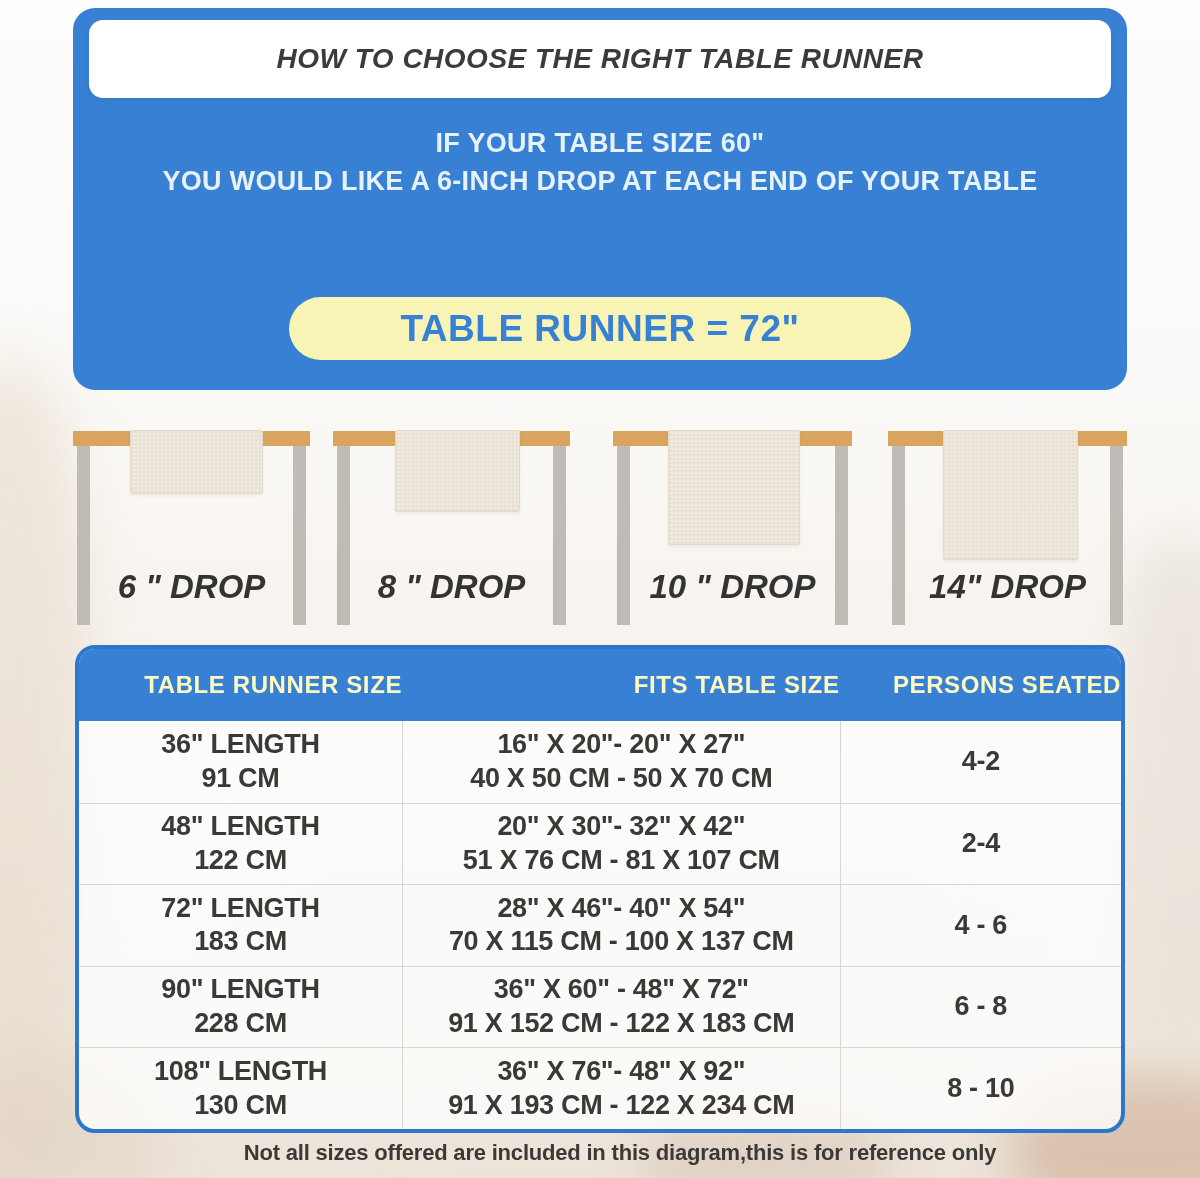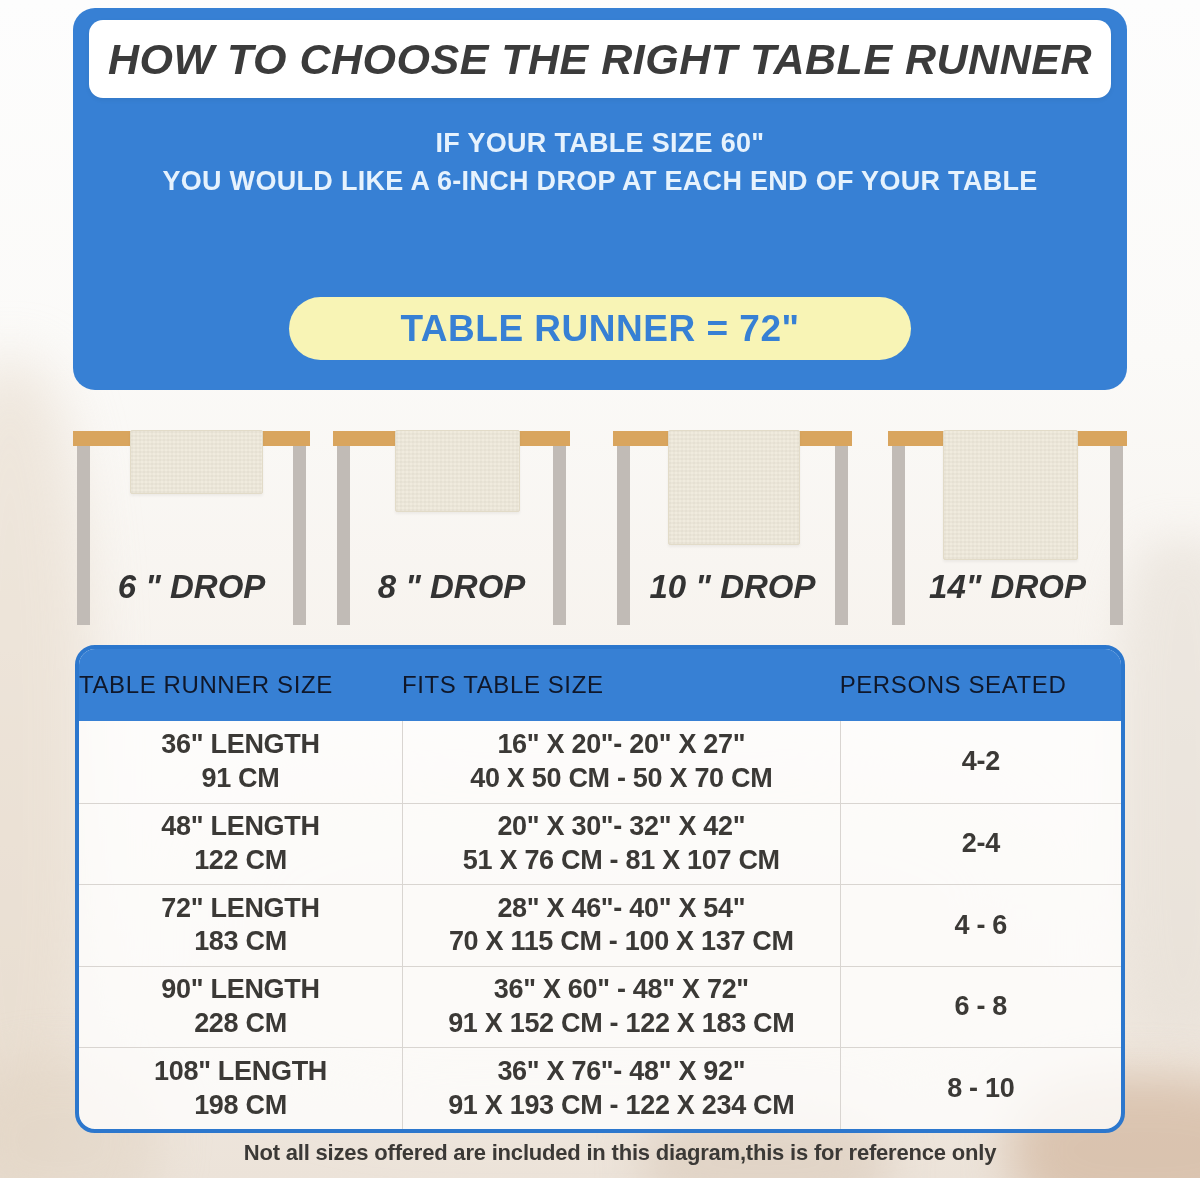--- a/index.html
+++ b/index.html
@@ -14,21 +14,21 @@
   .blob-rightmid{ left:1118px; top:540px; width:130px; height:500px; background:#e6dfd6; opacity:.6; filter:blur(22px); border-radius:30%; }
   .blob-midwarm{ left:210px; top:770px; width:820px; height:340px; background:#efe5da; opacity:.35; filter:blur(34px); border-radius:30%; }
   .blob-botmid { left:640px; top:1108px; width:250px; height:110px; background:#d7c6b5; opacity:.5; filter:blur(22px); border-radius:40%; }
   .blob-botright{ left:1010px; top:1075px; width:270px; height:150px; background:#c8a486; opacity:.5; filter:blur(24px); border-radius:40%; }
   .blob-botleft{ left:-40px; top:1060px; width:200px; height:160px; background:#e0d2c1; opacity:.5; filter:blur(24px); border-radius:40%; }
 
   
   .hero { position:absolute; left:73px; top:8px; width:1054px; height:382px; background:#3780d4; border-radius:22px; }
   .hero-banner { position:absolute; left:16px; top:12px; width:1022px; height:78px; background:#ffffff; border-radius:14px;
     display:flex; align-items:center; justify-content:center; box-shadow:0 2px 5px rgba(0,0,0,0.06); }
-  .hero-title { font-size:43px; font-weight:700; font-style:italic; color:#3b3b3b; letter-spacing:.5px; white-space:nowrap; }
+  .hero-title { font-size:28px; font-weight:700; font-style:italic; color:#3b3b3b; letter-spacing:.5px; white-space:nowrap; }
   .hero-sub { position:absolute; left:0; width:100%; text-align:center; color:#e6f2fd; font-weight:700; font-size:27px; letter-spacing:.3px; }
   .hero-sub1 { top:120px; }
   .hero-sub2 { top:158px; }
   .calc-row { position:absolute; left:0; top:218px; width:100%; height:60px;
     display:flex; align-items:center; justify-content:center; gap:12px; }
   .calc-label { color:#ffffff; font-weight:700; font-size:32px; letter-spacing:.5px; margin-right:4px; }
   .pill { background:#ffffff; color:#3780d4; font-weight:700; font-size:30px; height:58px; line-height:58px;
     padding:0 26px; border-radius:29px; white-space:nowrap; }
   .op { color:#ffffff; font-weight:700; font-size:30px; }
   .circle2 { width:46px; height:46px; border-radius:50%; background:#ffffff; color:#3780d4; font-weight:700; font-size:29px;
@@ -56,21 +56,21 @@
   .fig-3 .runner { left:55px; width:132px; height:115px; }
   .fig-4 .runner { left:55px; width:135px; height:130px; }
   .drop-label { position:absolute; left:0; right:0; top:138px; text-align:center;
     font-size:33px; font-weight:700; font-style:italic; color:#333333; white-space:nowrap; }
 
   
   .sizes { position:absolute; left:75px; top:645px; width:1050px; height:488px;
     border:4px solid #2c77cd; border-radius:20px; overflow:hidden; background:rgba(255,255,255,0.78); }
   .sizes-head { height:72px; background:#3780d4; display:grid; grid-template-columns:31% 42% 27%;
     align-items:center; }
-  .sizes-head div { text-align:left; color:#0f172a; font-weight:400; font-size:24px; letter-spacing:.6px; }
+  .sizes-head div { text-align:right; color:#fef9c3; font-weight:700; font-size:24px; letter-spacing:.6px; }
   .sizes-body { height:calc(100% - 72px); display:grid; grid-template-rows:repeat(5,1fr); }
   .srow { display:grid; grid-template-columns:31% 42% 27%; }
   .srow + .srow { border-top:1px solid #d9d5d1; }
   .scell { display:flex; flex-direction:column; justify-content:center; text-align:center;
     color:#3b3936; font-weight:700; font-size:27px; line-height:1.25; letter-spacing:-0.3px; }
   .scell.c2, .scell.c3 { border-left:1px solid #d9d5d1; }
 
   .note { position:absolute; left:0; top:1140px; width:100%; text-align:center;
     font-size:22px; font-weight:700; color:#3b3936; letter-spacing:-0.2px;padding-left:40px; }
 </style>
@@ -180,21 +180,21 @@
         <div class="scell c2">
           <span>36" X 60" - 48" X 72"</span>
           <span>91 X 152 CM - 122 X 183 CM</span>
         </div>
         <div class="scell c3">6 - 8</div>
       </div>
 
       <div class="srow">
         <div class="scell c1">
           <span>108" LENGTH</span>
-          <span>198 CM</span>
+          <span>130 CM</span>
         </div>
         <div class="scell c2">
           <span>36" X 76"- 48" X 92"</span>
           <span>91 X 193 CM - 122 X 234 CM</span>
         </div>
         <div class="scell c3">8 - 10</div>
       </div>
 
     </div>
   </div>

